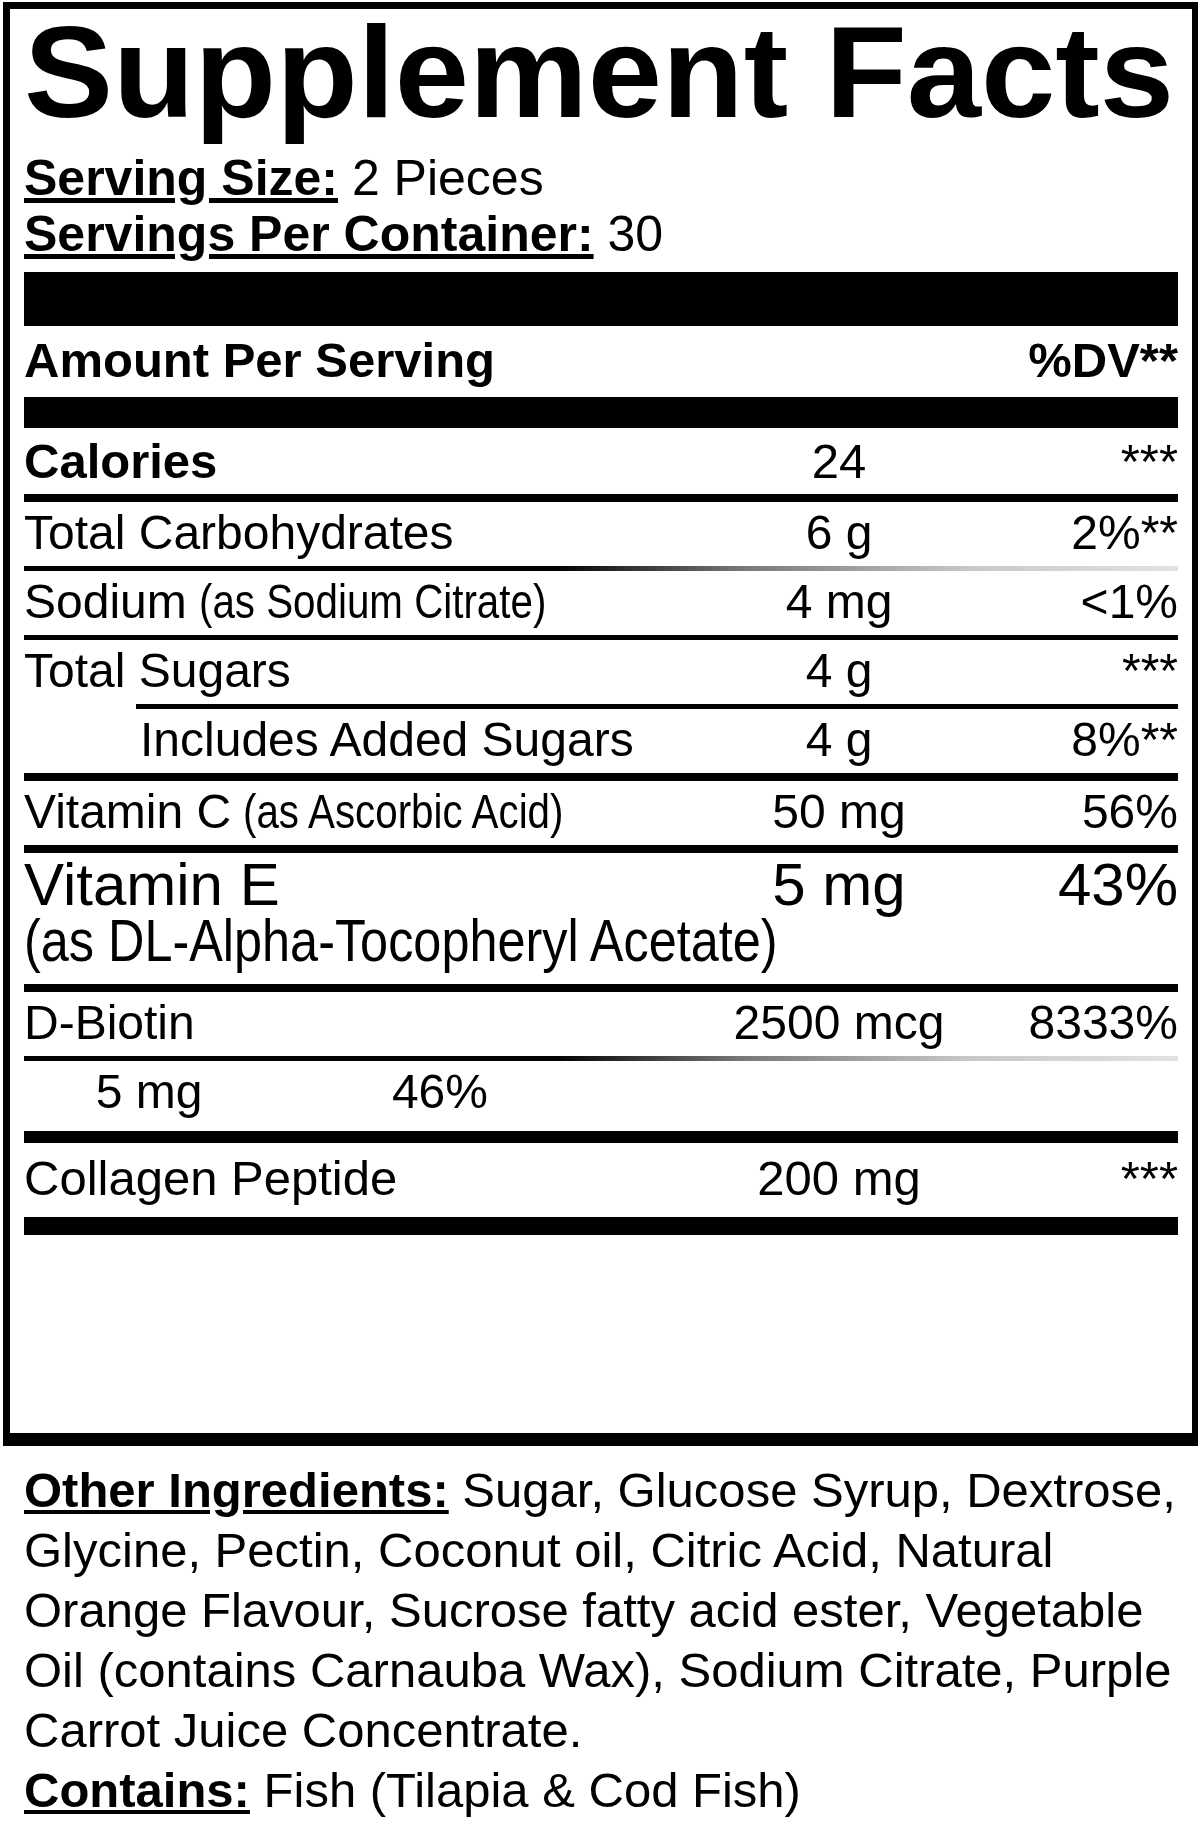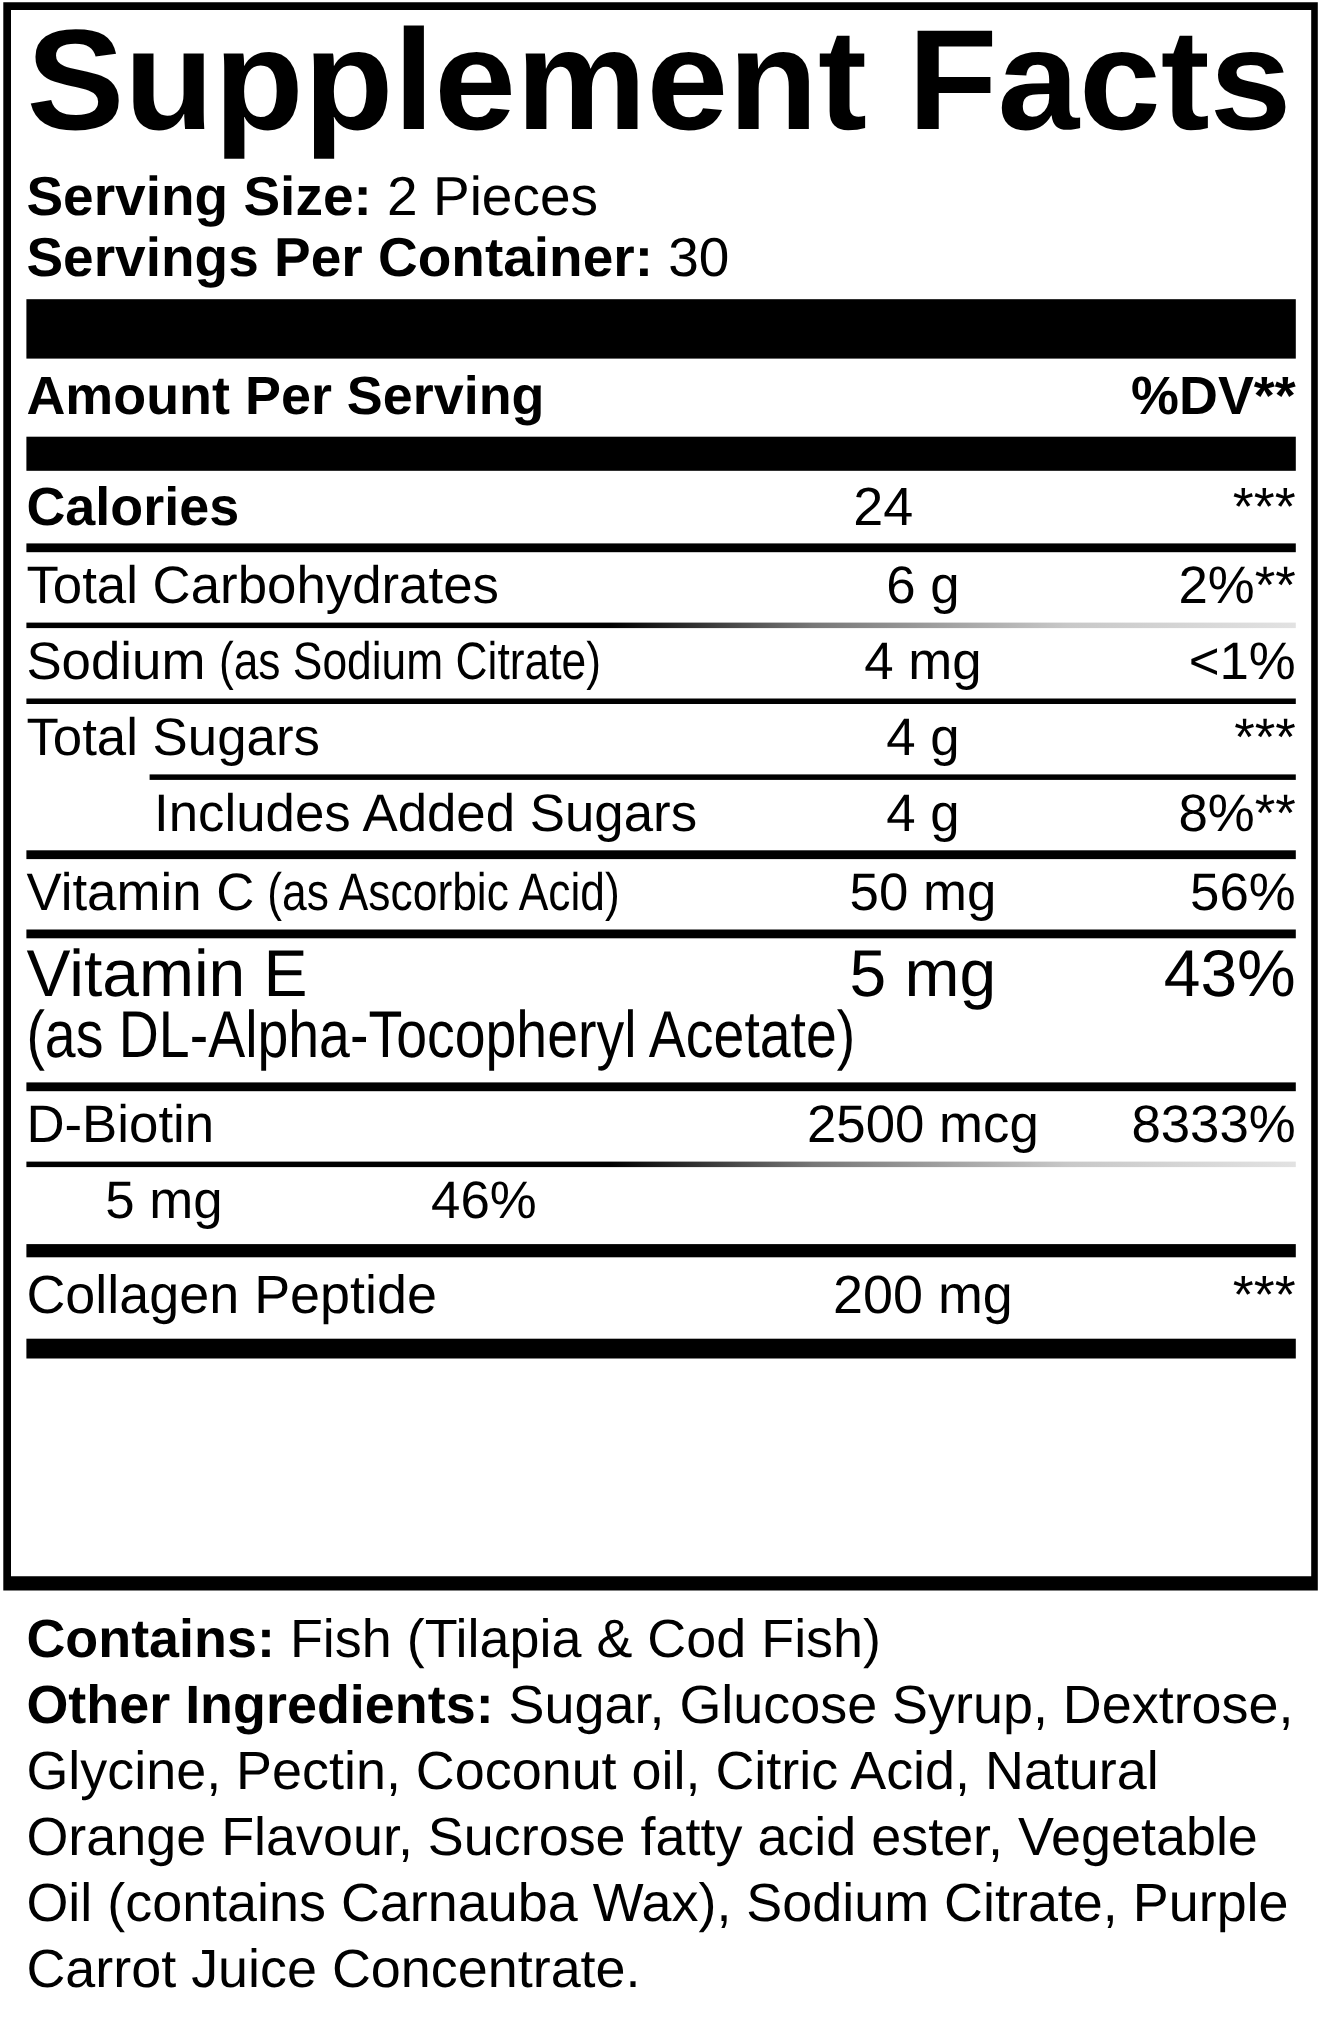--- a/index.html
+++ b/index.html
@@ -10,36 +10,36 @@
     position:absolute;left:3px;top:2px;width:1195px;height:1444px;
     box-sizing:border-box;background:#fff;
     border:7px solid #000;border-right-width:6px;border-bottom-width:13px;
     padding:0 14px;overflow:hidden;
   }
 
   .title-svg{display:block;margin-top:5px;}
   .title-text{font-family:"Liberation Sans",sans-serif;font-weight:bold;font-size:130px;}
 
   .serving{font-size:50px;line-height:56px;}
-  .b{font-weight:bold;}
+  .b{font-weight:bold;text-decoration:underline;}
 
   .bar1{height:54px;background:#000;margin-top:10px;}
   .bar2{height:31px;background:#000;}
   .bar-sm{height:12px;background:#000;margin-top:6px;}
   .bar-md{height:18px;background:#000;}
 
   .hdr{display:flex;justify-content:space-between;align-items:baseline;
        font-weight:bold;font-size:49px;line-height:52px;padding:8px 0 11px;}
 
   .row{display:flex;align-items:baseline;font-size:48px;line-height:48px;padding:7px 0 9px;}
   .row .name{flex:1;white-space:nowrap;}
   .amt{width:250px;text-align:center;white-space:nowrap;}
   .dv{width:214px;text-align:right;white-space:nowrap;}
 
-  .r-cal{font-size:49px;line-height:50px;padding:8px 0 8px;gap:36px;}
+  .r-cal{font-size:49px;line-height:50px;padding:8px 0 8px;}
   .r-cal .name{font-weight:bold;}
   .r-col{font-size:49px;line-height:50px;padding:10px 0 14px;}
 
   .vite{padding:7px 0 12px;font-size:60px;}
   .vite .l1{display:flex;align-items:baseline;line-height:50px;}
   .vite .l1 .name{flex:1;}
   .vite .l2{line-height:62px;}
 
   .cond{display:inline-block;transform:scaleX(0.84);transform-origin:0 100%;margin-left:12px;white-space:nowrap;}
   .indent{padding-left:116px;}
@@ -165,17 +165,17 @@
       <span class="amt">200 mg</span>
       <span class="dv">***</span>
     </div>
 
     <div class="bar-md"></div>
 
 
   </div>
 
   <div class="ing">
+    <p><span class="b">Other Ingredients:</span> <span>Sugar, Glucose Syrup, Dextrose, Glycine, Pectin, Coconut oil, Citric Acid, Natural Orange Flavour, Sucrose fatty acid ester, Vegetable Oil (contains Carnauba Wax), Sodium Citrate, Purple Carrot Juice Concentrate.</span></p>
     <p><span class="b">Contains:</span> <span>Fish (Tilapia &amp; Cod Fish)</span></p>
-    <p><span class="b">Other Ingredients:</span> <span>Sugar, Glucose Syrup, Dextrose, Glycine, Pectin, Coconut oil, Citric Acid, Natural Orange Flavour, Sucrose fatty acid ester, Vegetable Oil (contains Carnauba Wax), Sodium Citrate, Purple Carrot Juice Concentrate.</span></p>
   </div>
 
 </div>
 
 </body></html>

